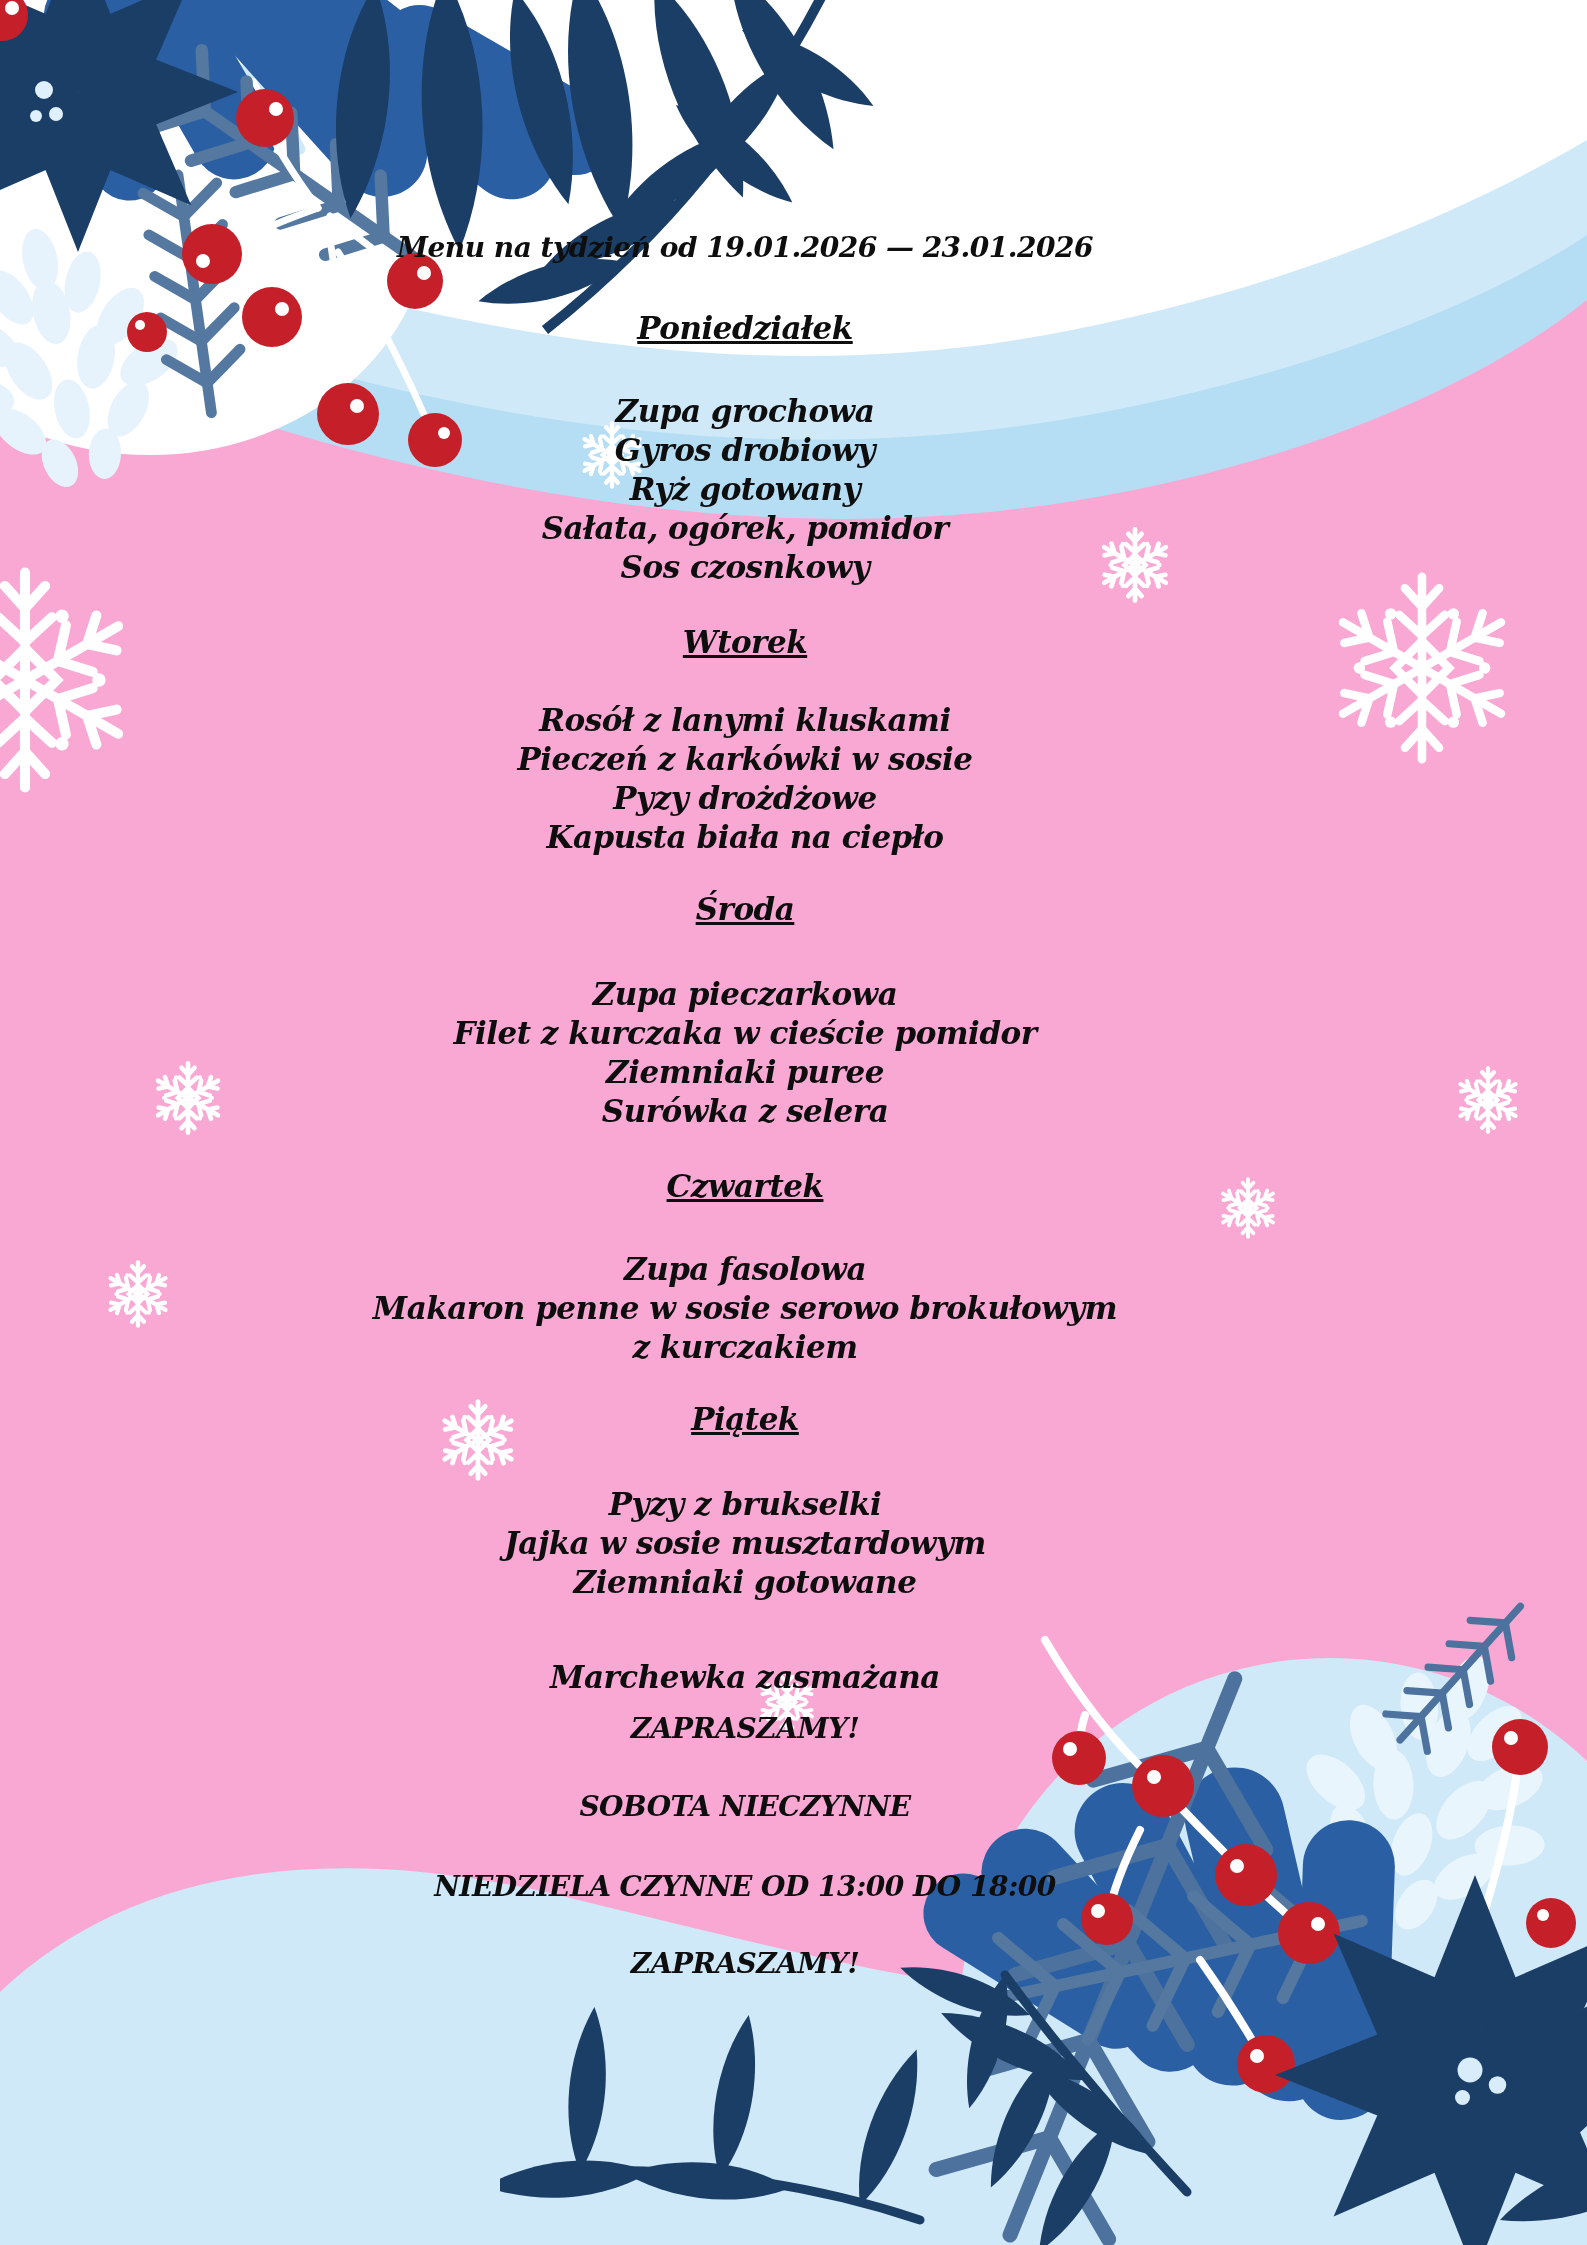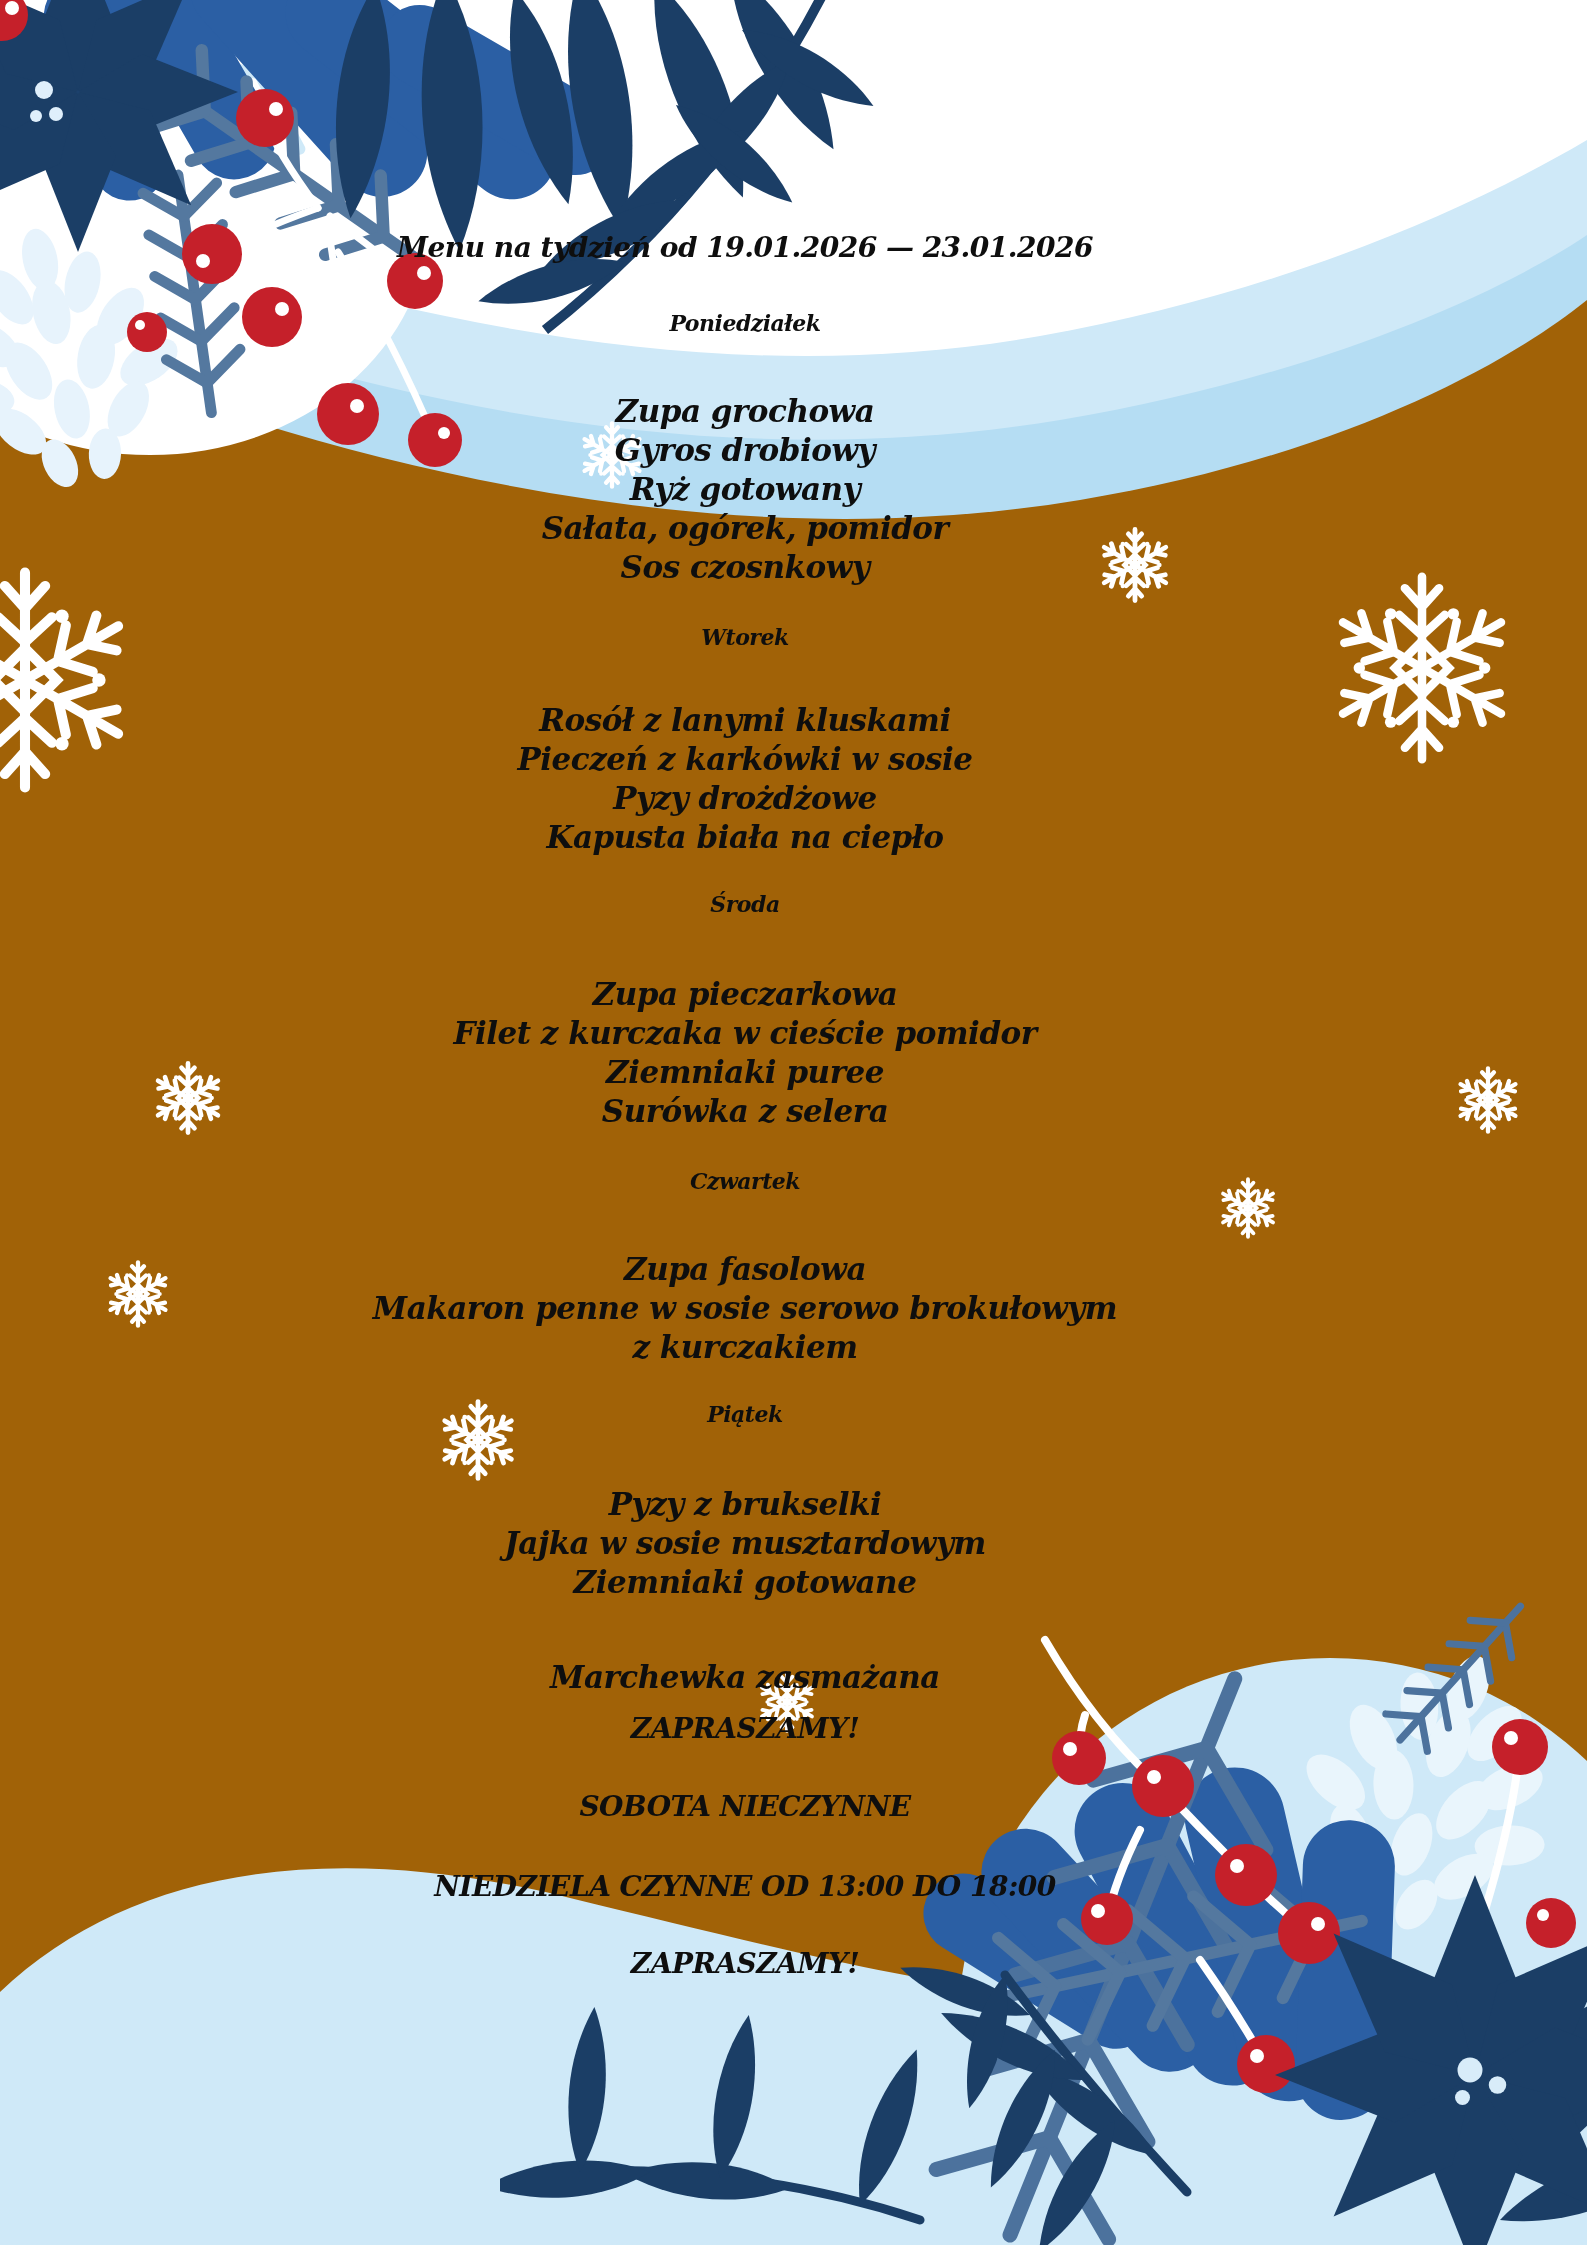--- a/index.html
+++ b/index.html
@@ -1,22 +1,22 @@
 <!DOCTYPE html>
 <html><head>
 <meta charset="utf-8">
 <style>
   html,body{margin:0;padding:0;background:#9ed3ef;}
-  .page{position:relative;width:1587px;height:2245px;overflow:hidden;background:#a16207;}
+  .page{position:relative;width:1587px;height:2245px;overflow:hidden;background:#f9a8d4;}
   .layer{position:absolute;left:0;top:0;}
   .t{position:absolute;left:0;right:97px;text-align:center;
      font-family:"DejaVu Serif",serif;font-style:italic;font-weight:700;
      color:#0e0e0e;letter-spacing:-0.5px;white-space:nowrap;}
   .title{font-size:28px;}
-  .day{font-size:22px;}
+  .day{font-size:31px;text-decoration:underline;}
   .dish{font-size:31px;margin-top:7px;}
   .foot{font-size:28px;}
 </style>
 </head>
 <body>
 
 <div class="page">
 
   <svg class="layer" width="1587" height="700" viewBox="0 0 1587 700">
     <path fill="#b5ddf3" d="M0 330 C 340 470 720 560 1080 500 C 1330 458 1500 370 1587 300 L1587 0 L0 0 Z"></path>

